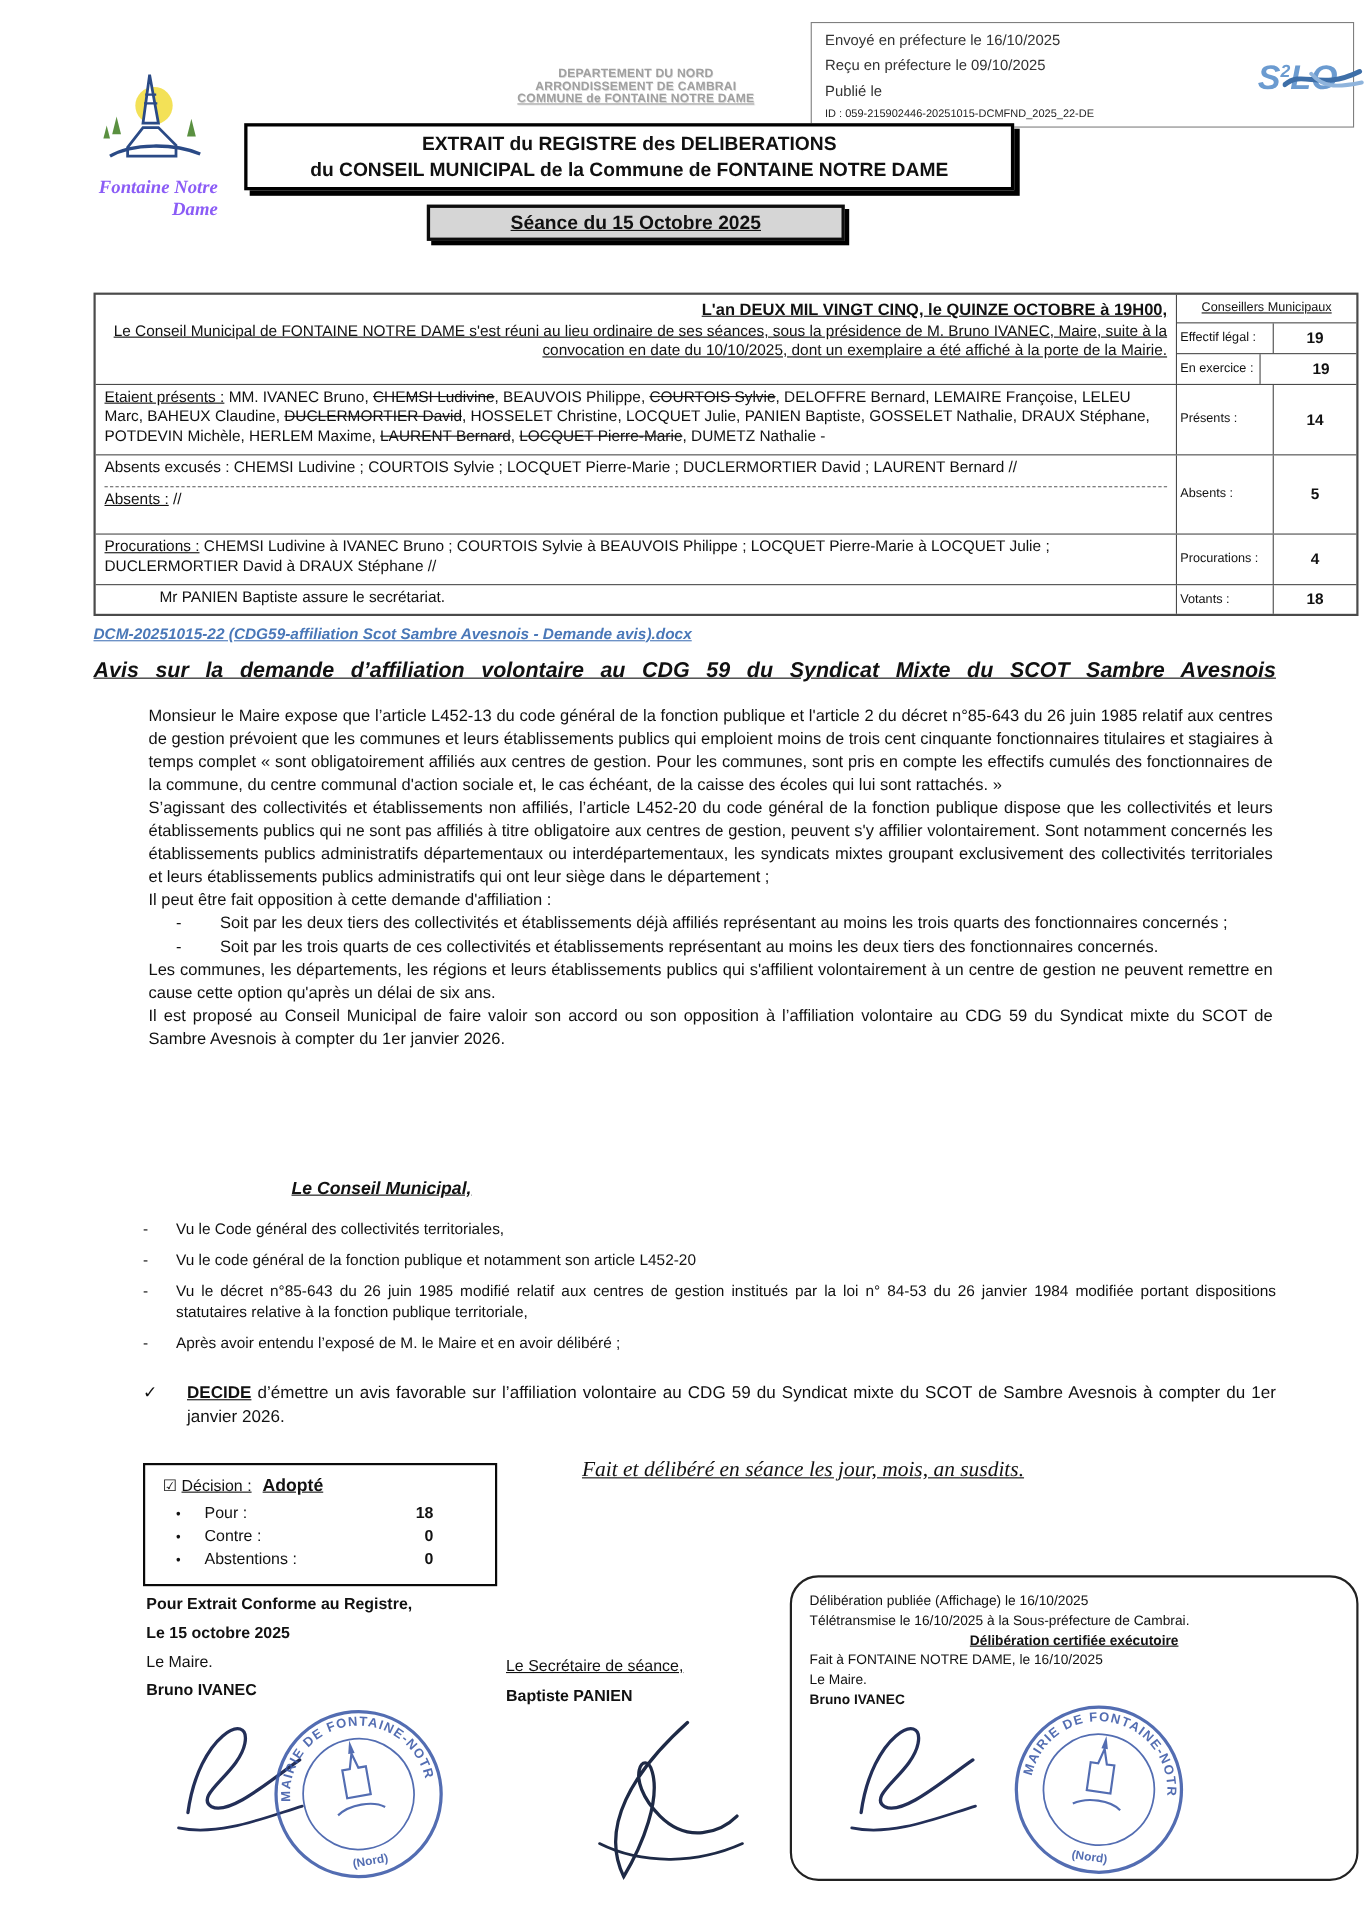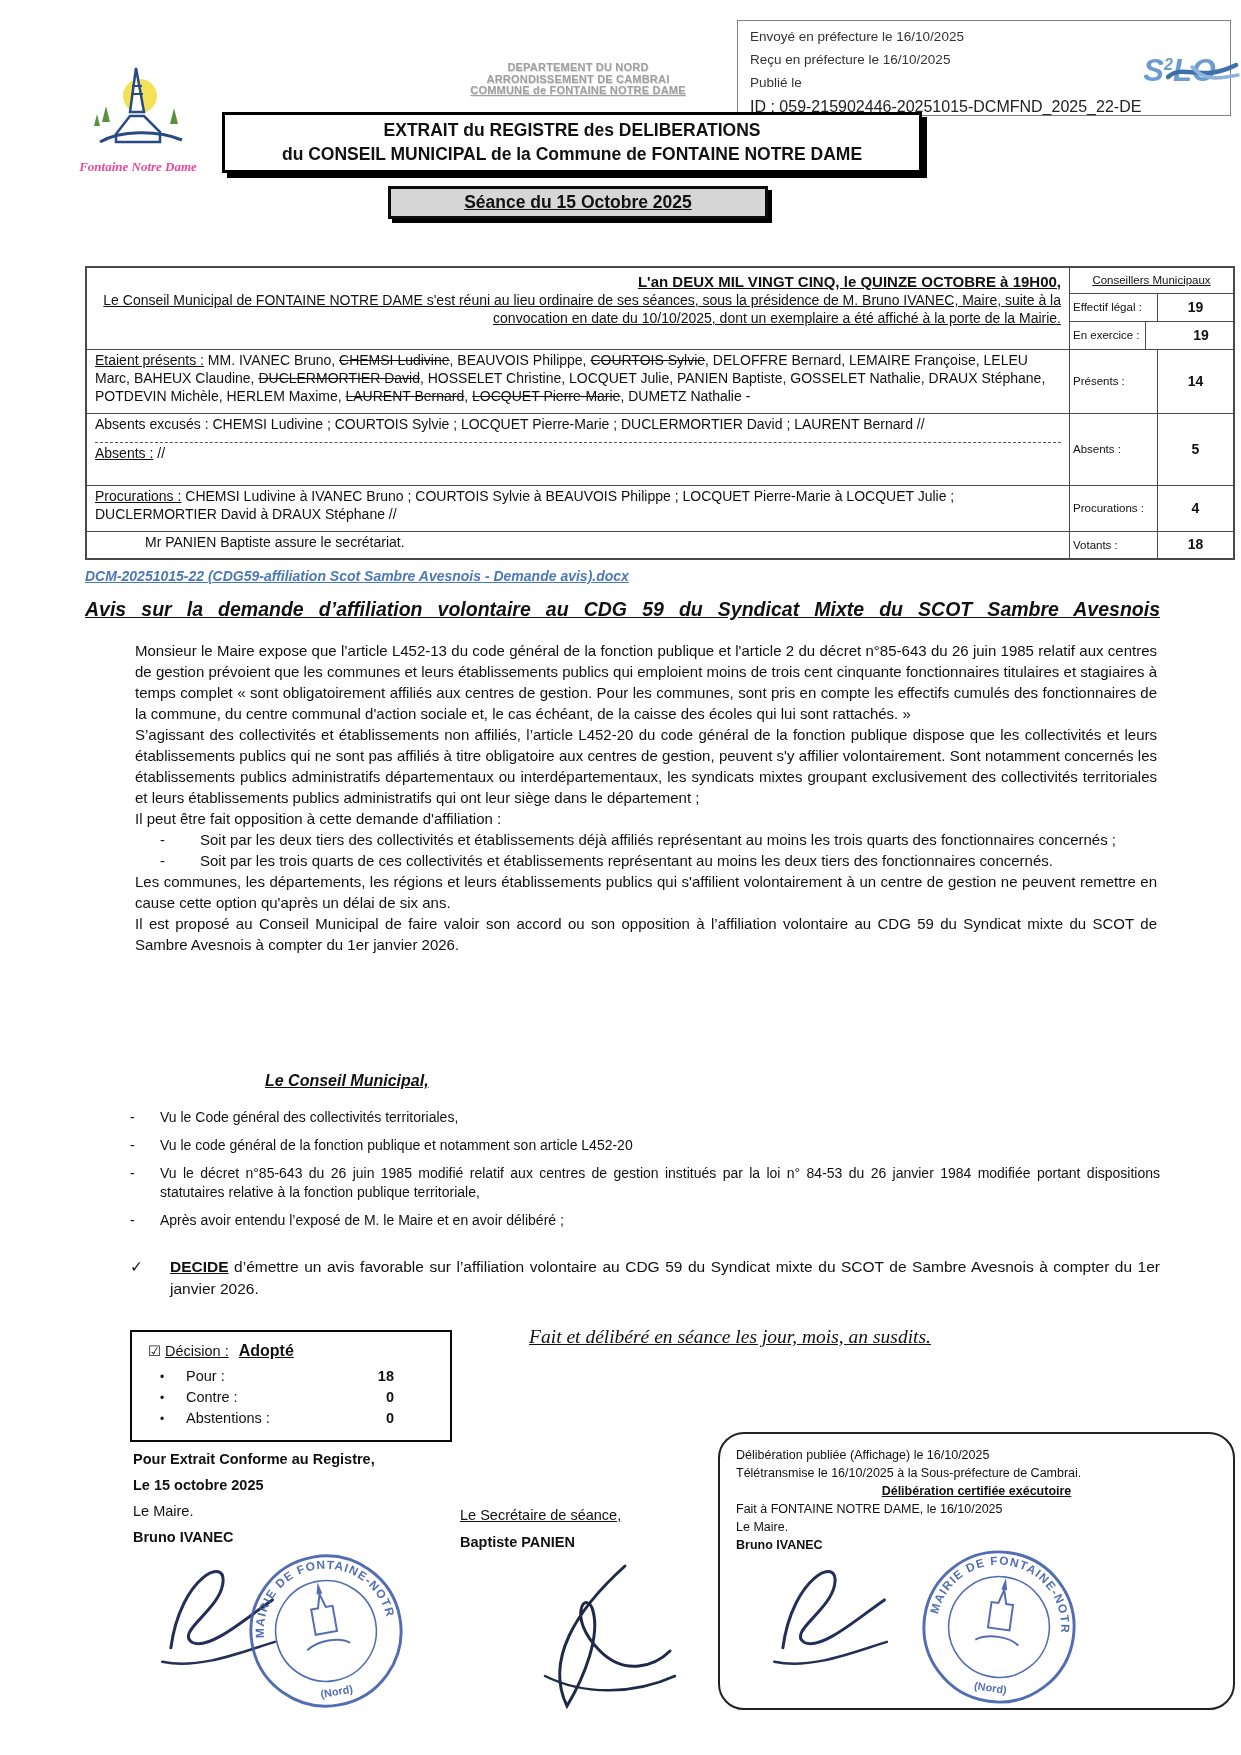--- a/index.html
+++ b/index.html
@@ -4,30 +4,30 @@
 <style>
   html,body{margin:0;padding:0;background:#fff;}
   .page{position:relative;width:1241px;height:1755px;background:#fff;
         font-family:"Liberation Sans",sans-serif;color:#111;overflow:hidden;}
   .abs{position:absolute;}
 
   
   .pref-box{left:737px;top:20px;width:494px;height:96px;border:1px solid #7f7f7f;
             font-size:13.5px;color:#333;padding:8px 10px 0 12px;box-sizing:border-box;}
   .pref-box .pline{margin:0 0 8px 0;}
-  .pref-id{font-size:16px;color:#222;margin-top:6px;white-space:nowrap;}
+  .pref-id{font-size:10px;color:#222;margin-top:6px;white-space:nowrap;}
   .s2lo{position:absolute;right:14px;top:34px;color:#6b9bd0;font-style:italic;
         font-weight:bold;font-size:31px;line-height:1;}
   .s2lo sup{font-size:16px;}
   .s2lo-swoosh{position:absolute;right:-24px;top:6px;}
 
   
   .logo-block{left:78px;top:64px;width:120px;text-align:center;}
-  .logo-caption{font-family:"Liberation Serif",serif;font-style:italic;font-size:13px;
-                color:#ec4899;font-weight:bold;margin-top:1px;}
+  .logo-caption{font-family:"Liberation Serif",serif;font-style:italic;font-size:17px;
+                color:#8b5cf6;font-weight:bold;margin-top:1px;text-align:right;}
 
   
   .dept-block{left:428px;top:62px;width:300px;text-align:center;font-size:11px;
               font-weight:bold;color:#a0a0a0;line-height:11.5px;letter-spacing:.2px;
               text-shadow:.6px .6px 0 #d9d9d9;}
   .dept-block .u{text-decoration:underline;}
 
   
   .title-box{left:222px;top:112px;width:700px;border:3px solid #000;
              box-shadow:5px 5px 0 #000;background:#fff;text-align:center;
@@ -129,21 +129,21 @@
   .sig{position:absolute;}
   .stamp{position:absolute;opacity:.88;}
 </style>
 </head>
 <body>
 
 <div class="page">
 
   <div class="abs pref-box">
     <p class="pline">Envoyé en préfecture le 16/10/2025</p>
-    <p class="pline">Reçu en préfecture le 16/10/2025</p>
+    <p class="pline">Reçu en préfecture le 09/10/2025</p>
     <p class="pline">Publié le</p>
     <div class="pref-id">ID : 059-215902446-20251015-DCMFND_2025_22-DE</div>
     <div class="s2lo">
       <span>S</span><sup>2</sup><span>LO</span>
       <svg class="s2lo-swoosh" width="74" height="26" viewBox="0 0 74 26">
         <path d="M2,16 C18,2 34,22 70,4" stroke="#3e6fa8" stroke-width="4.5" fill="none" stroke-linecap="round"></path>
         <path d="M26,6 C38,20 52,18 72,14" stroke="#8fb4dc" stroke-width="3.5" fill="none" stroke-linecap="round"></path>
       </svg>
     </div>
   </div>

